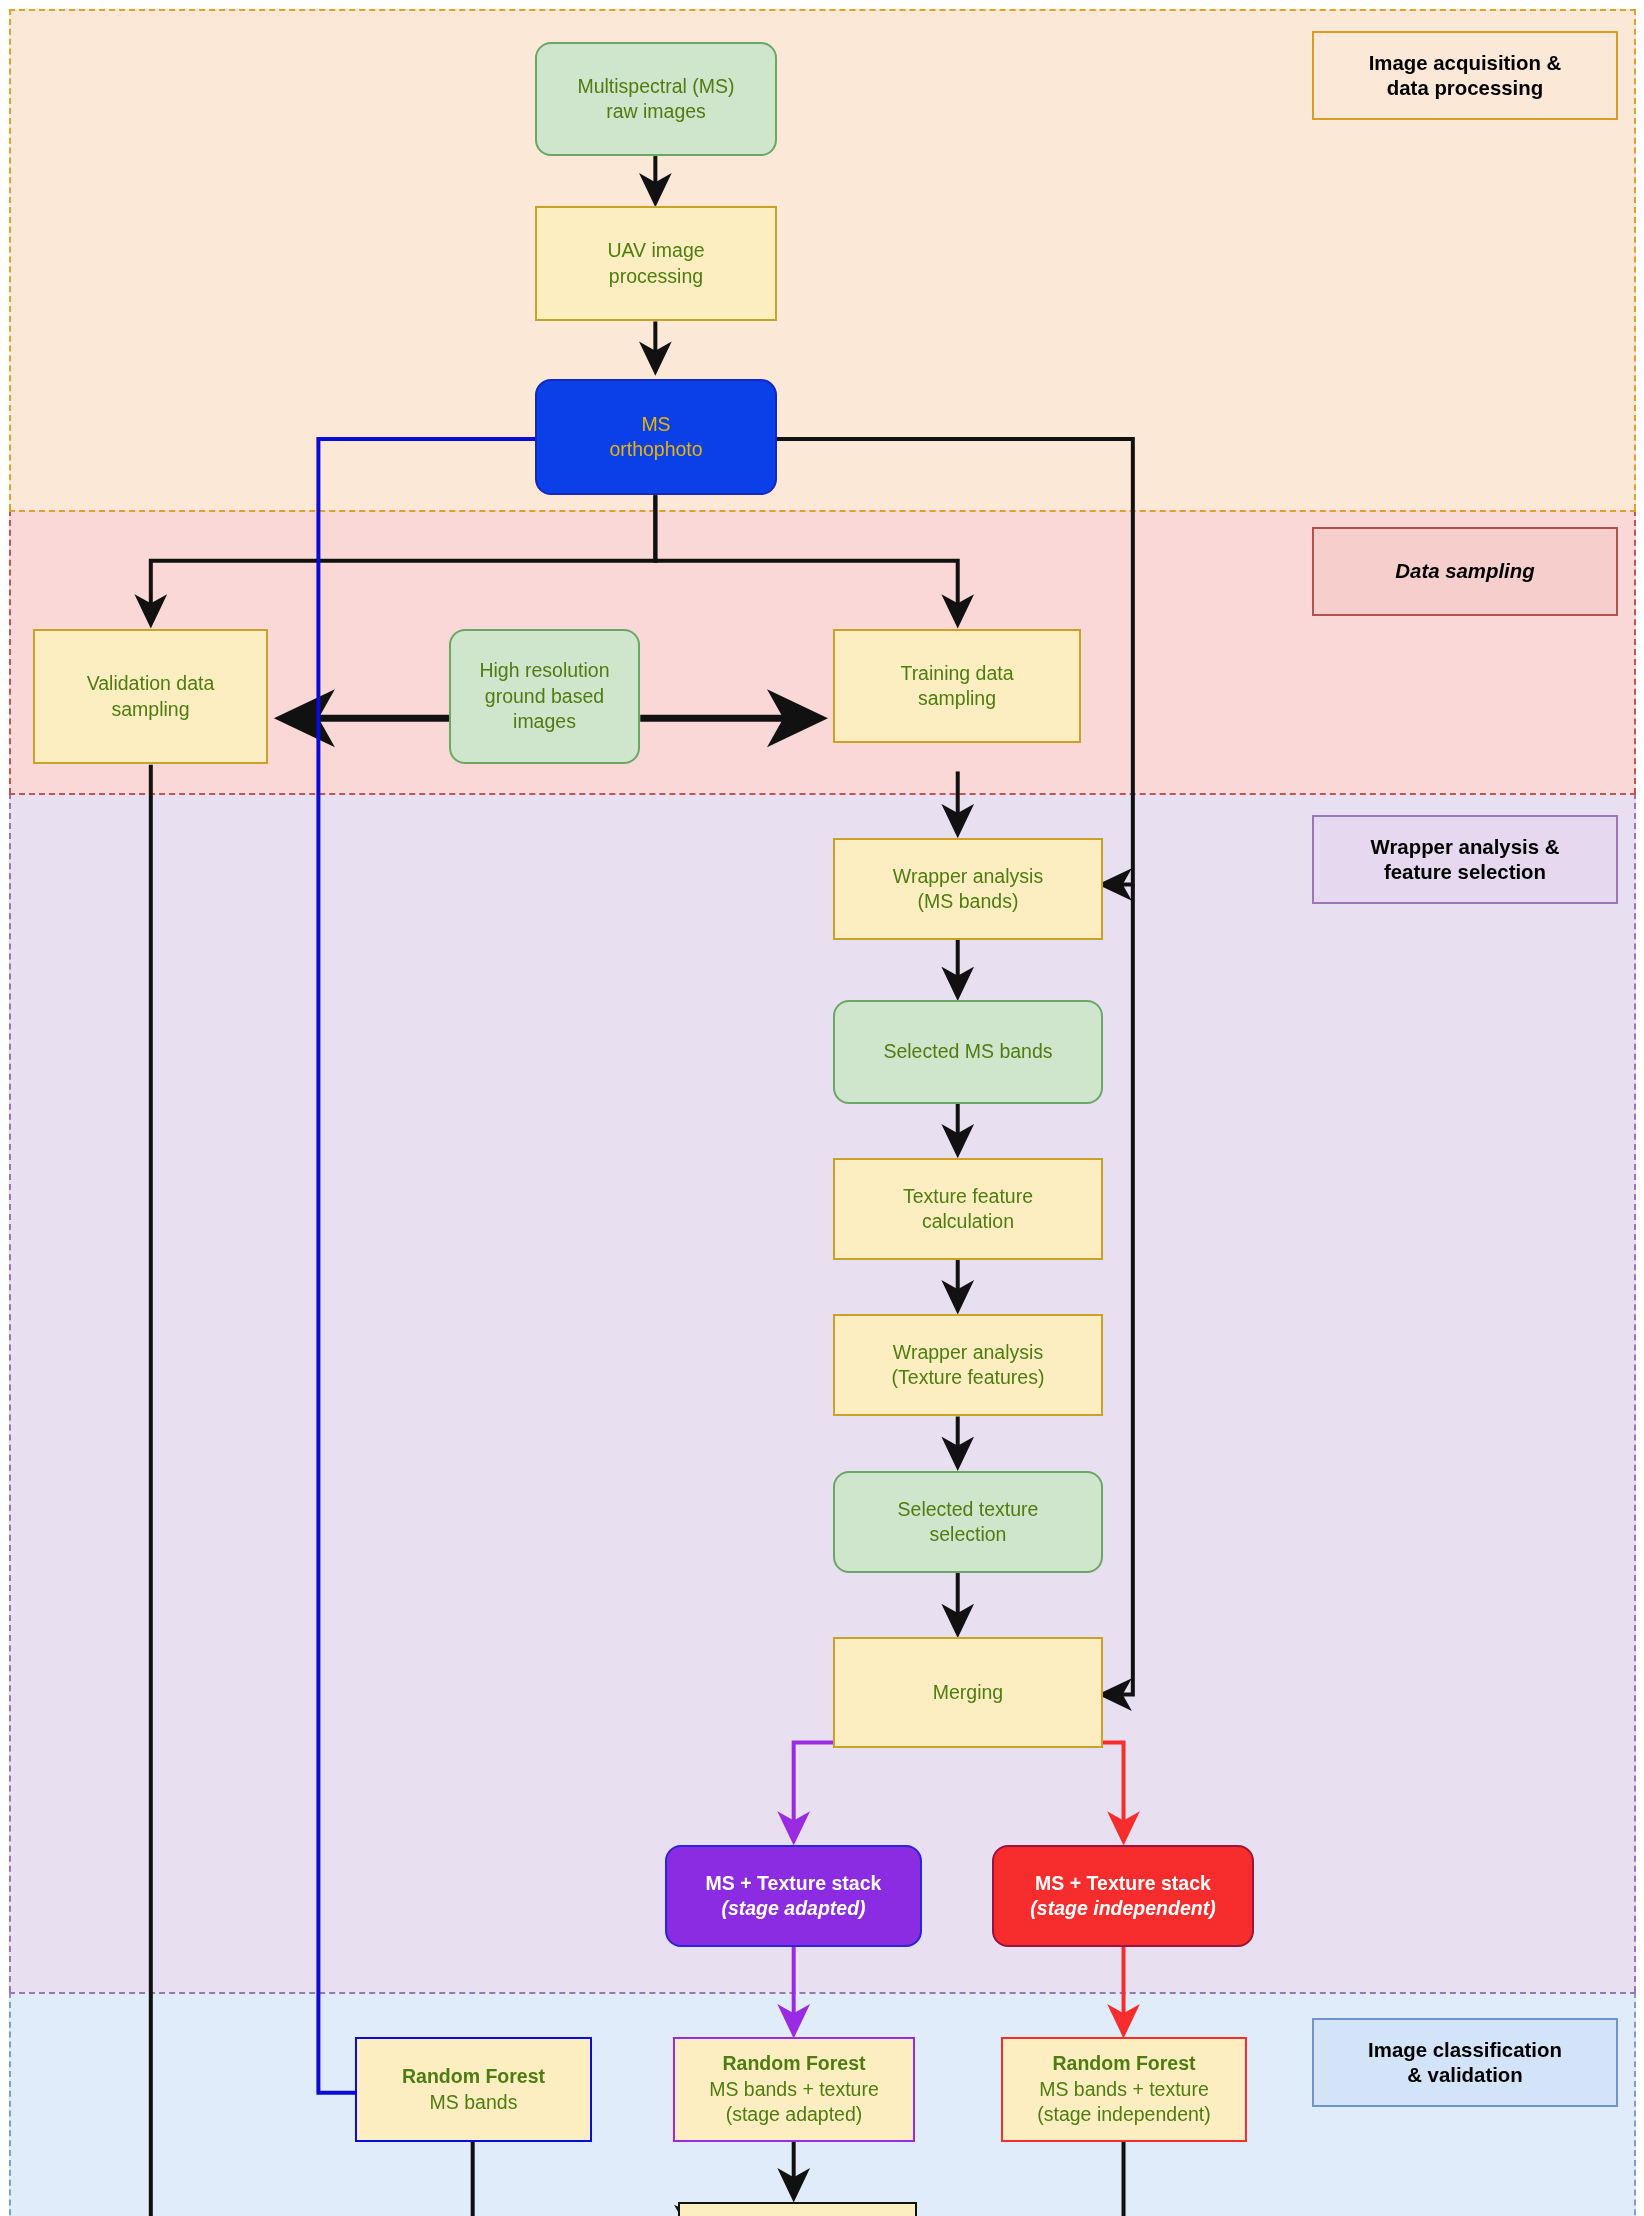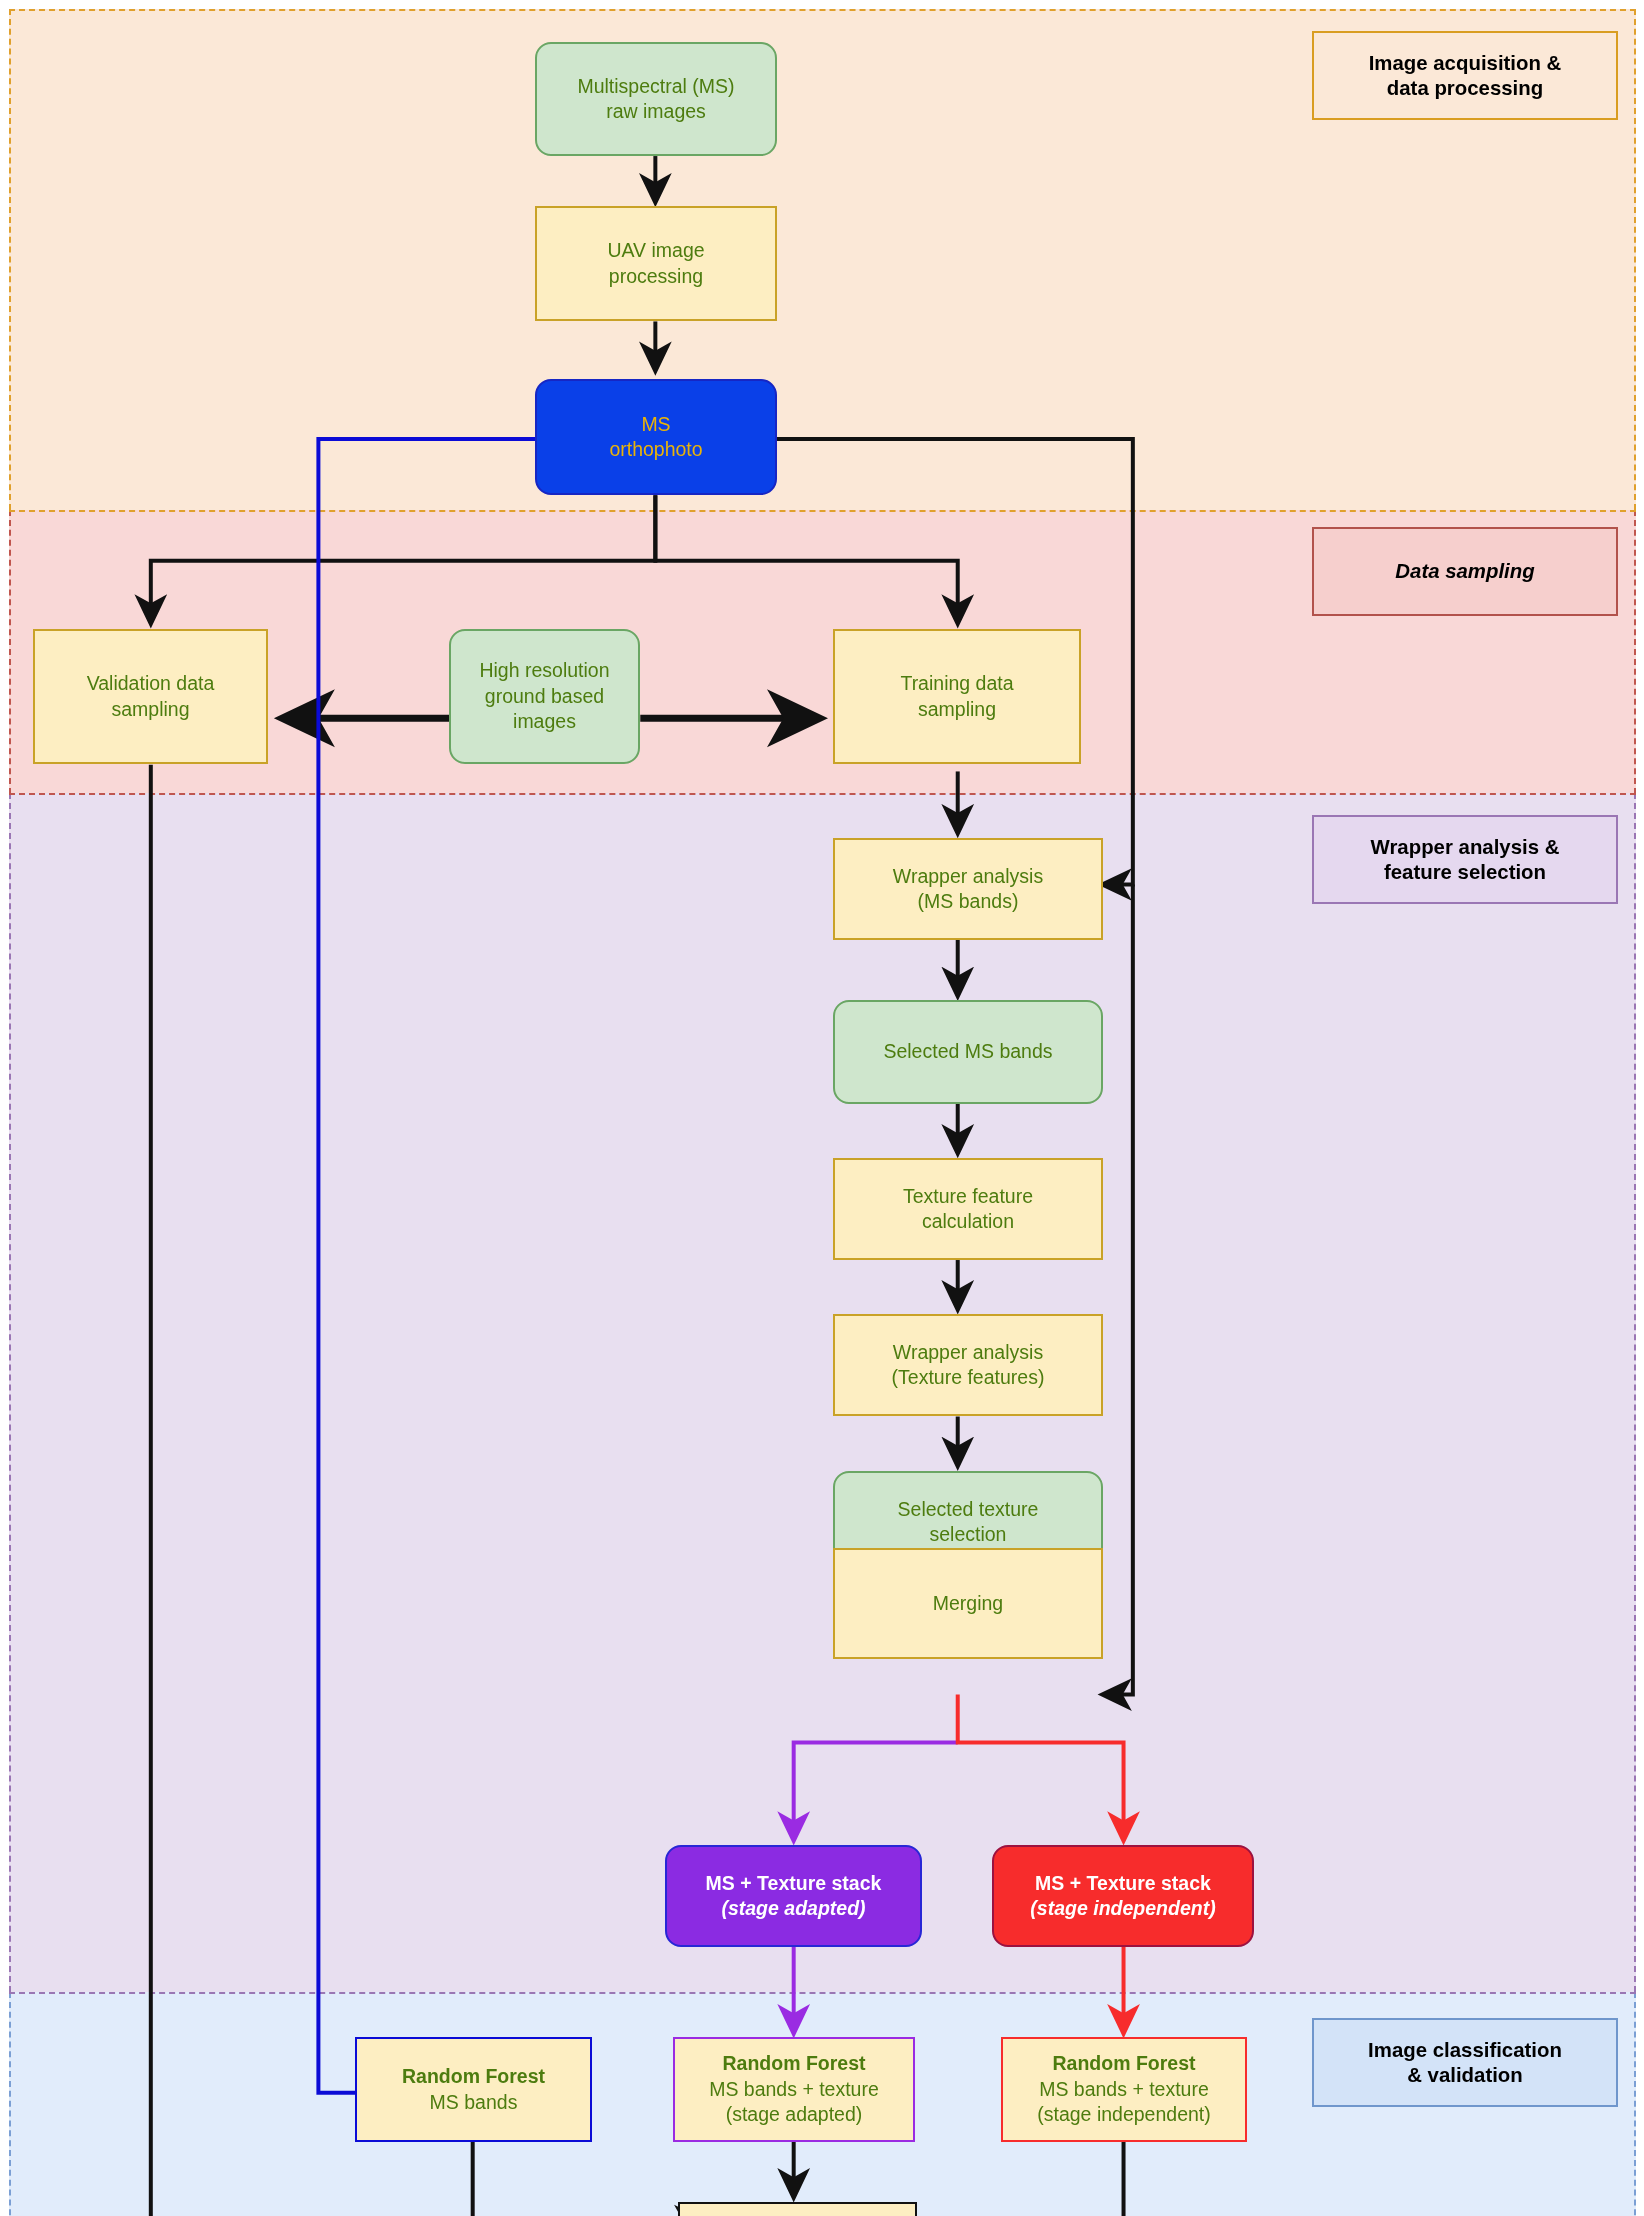--- a/index.html
+++ b/index.html
@@ -136,21 +136,21 @@
     <span style="white-space:pre-line">Validation data
 sampling</span>
   </div>
 
   <div class="node n-green" style="left:449px;top:629px;width:191px;height:135px;">
     <span style="white-space:pre-line">High resolution
 ground based
 images</span>
   </div>
 
-  <div class="node n-yellow" style="left:833px;top:629px;width:248px;height:135px;">
+  <div class="node n-yellow" style="left:833px;top:629px;width:248px;height:114px;">
     <span style="white-space:pre-line">Training data
 sampling</span>
   </div>
 
   <div class="node n-yellow" style="left:833px;top:838px;width:270px;height:102px;">
     <span style="white-space:pre-line">Wrapper analysis
 (MS bands)</span>
   </div>
 
   <div class="node n-green" style="left:833px;top:1000px;width:270px;height:104px;">
@@ -165,21 +165,21 @@
   <div class="node n-yellow" style="left:833px;top:1314px;width:270px;height:102px;">
     <span style="white-space:pre-line">Wrapper analysis
 (Texture features)</span>
   </div>
 
   <div class="node n-green" style="left:833px;top:1471px;width:270px;height:102px;">
     <span style="white-space:pre-line">Selected texture
 selection</span>
   </div>
 
-  <div class="node n-yellow" style="left:833px;top:1548px;width:270px;height:111px;">
+  <div class="node n-yellow" style="left:833px;top:1637px;width:270px;height:111px;">
     <span style="white-space:pre-line">Merging</span>
   </div>
 
   <div class="node n-purple" style="left:665px;top:1845px;width:257px;height:102px;flex-direction:column;">
     <span class="bold">MS + Texture stack</span>
     <span class="bold ital">(stage adapted)</span>
   </div>
 
   <div class="node n-red" style="left:992px;top:1845px;width:262px;height:102px;flex-direction:column;">
     <span class="bold">MS + Texture stack</span>

